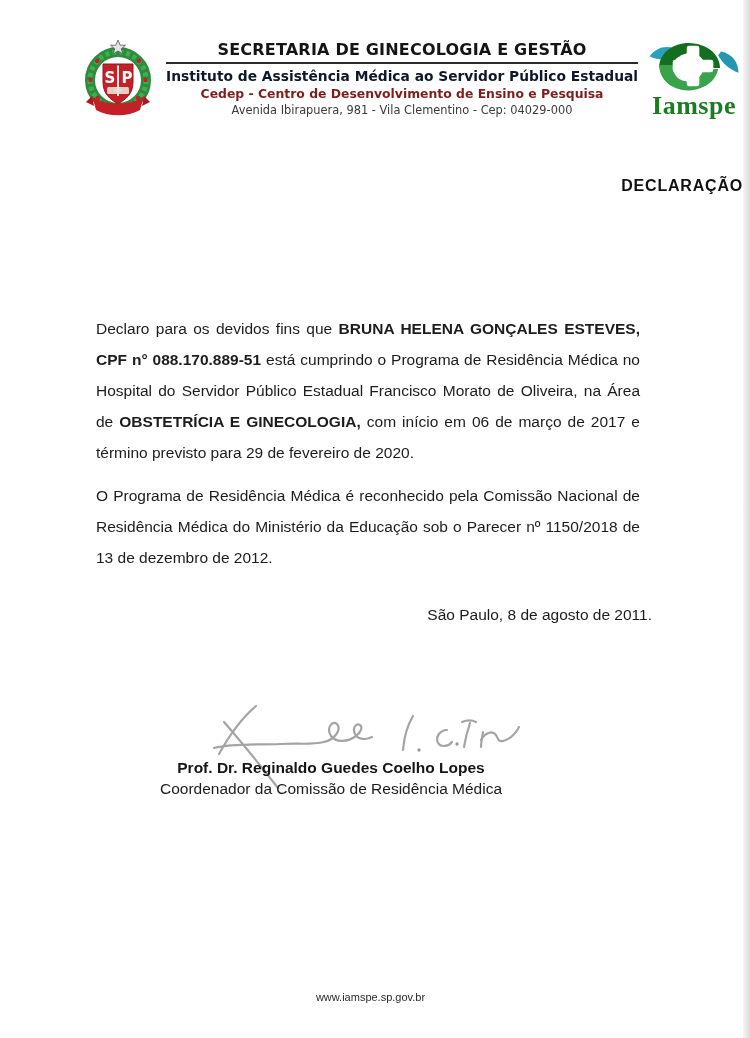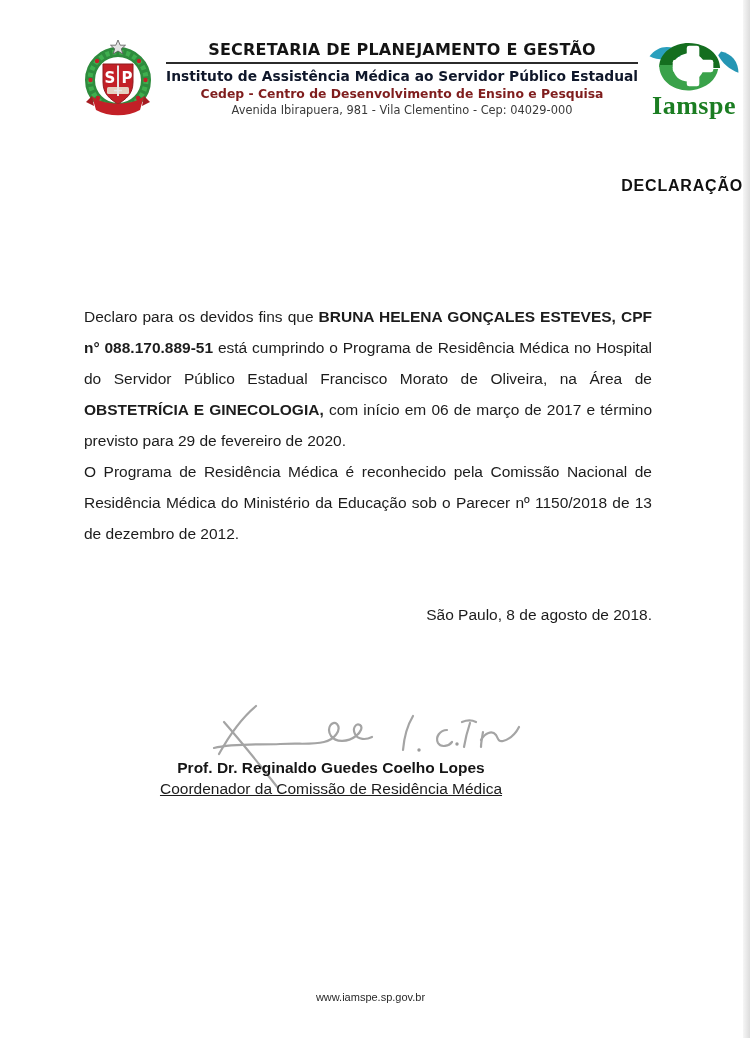--- a/index.html
+++ b/index.html
@@ -20,30 +20,30 @@
   .brand{flex:0 0 100px;width:100px;text-align:center;}
   .brand-mark{width:96px;height:58px;display:block;margin:0 auto;}
   .brand-word{font-family:"Liberation Serif",serif;font-weight:bold;font-size:26px;
               color:#1b7d22;line-height:1;margin-top:-2px;letter-spacing:.5px;}
   
   .doc-title{position:absolute;top:177px;left:0;width:743px;text-align:right;
              font-size:16px;font-weight:bold;letter-spacing:.8px;color:#111;}
   
   .body-text{position:absolute;top:301px;left:84px;width:568px;
              font-size:15.5px;line-height:31px;text-align:justify;color:#1c1c1c;}
-  .body-text p{margin:0;}
+  .body-text p{margin:12px;}
   .b{font-weight:bold;}
   
   .date-line{position:absolute;top:606px;left:84px;width:568px;text-align:right;
              font-size:15.5px;color:#1c1c1c;}
   
   .sig-svg{position:absolute;top:694px;left:200px;width:324px;height:96px;pointer-events:none;}
   .sig-block{position:absolute;top:757px;left:0;width:662px;text-align:center;line-height:21px;}
   .sig-name{font-size:15.5px;font-weight:bold;color:#151515;}
-  .sig-role{font-size:15.5px;color:#1c1c1c;text-decoration:underline;}
+  .sig-role{font-size:15.5px;color:#1c1c1c;}
   
   .footer{position:absolute;top:991px;left:0;width:741px;text-align:center;
           font-size:11px;color:#2a2a2a;}
 </style>
 </head>
 <body>
 
 <div class="page">
 
   <div class="header">
@@ -65,21 +65,21 @@
       <line x1="42" y1="27.5" x2="42" y2="58" stroke="#e6e6e6" stroke-width="2"></line>
       <line x1="38" y1="52.5" x2="46" y2="52.5" stroke="#e6e6e6" stroke-width="1.5"></line>
       <text x="34" y="45" font-family="DejaVu Sans, sans-serif" font-size="15" font-weight="bold" fill="#ffffff" text-anchor="middle">S</text>
       <text x="51" y="45" font-family="DejaVu Sans, sans-serif" font-size="15" font-weight="bold" fill="#ffffff" text-anchor="middle">P</text>
       <path d="M 16 58 C 26 68 58 68 68 58 L 64 72 C 52 79 32 79 20 72 Z" fill="#c32027"></path>
       <path d="M 16 58 L 10 64 L 18 68 Z" fill="#a61b21"></path>
       <path d="M 68 58 L 74 64 L 66 68 Z" fill="#a61b21"></path>
     </svg>
 
     <div class="head-center">
-      <div class="head-title">SECRETARIA DE PLANEJAMENTO E GESTÃO</div>
+      <div class="head-title">SECRETARIA DE GINECOLOGIA E GESTÃO</div>
       <hr class="head-rule">
       <div class="head-line2">Instituto de Assistência Médica ao Servidor Público Estadual</div>
       <div class="head-line3">Cedep - Centro de Desenvolvimento de Ensino e Pesquisa</div>
       <div class="head-line4">Avenida Ibirapuera, 981 - Vila Clementino - Cep: 04029-000</div>
     </div>
 
     <div class="brand">
       <svg class="brand-mark" viewBox="0 0 96 60" aria-hidden="true">
         <path d="M 34 16 C 24 7 10 9 2 20 C 11 25 25 24 34 20 Z" fill="#2aa0bd"></path>
         <path d="M 76 15 C 87 17 94 26 94 37 C 85 34 77 27 73 19 Z" fill="#2596b4"></path>
@@ -92,21 +92,21 @@
     </div>
   </div>
 
   <div class="doc-title">DECLARAÇÃO</div>
 
   <div class="body-text">
     <p><span>Declaro para os devidos fins que </span><span class="b">BRUNA HELENA GONÇALES ESTEVES, CPF n° 088.170.889-51</span><span> está cumprindo o Programa de Residência Médica no Hospital do Servidor Público Estadual Francisco Morato de Oliveira, na Área de </span><span class="b">OBSTETRÍCIA E GINECOLOGIA,</span><span> com início em 06 de março de 2017 e término previsto para 29 de fevereiro de 2020.</span></p>
     <p>O Programa de Residência Médica é reconhecido pela Comissão Nacional de Residência Médica do Ministério da Educação sob o Parecer nº 1150/2018 de 13 de dezembro de 2012.</p>
   </div>
 
-  <div class="date-line">São Paulo, 8 de agosto de 2018.</div>
+  <div class="date-line">São Paulo, 8 de agosto de 2011.</div>
 
   <svg class="sig-svg" viewBox="0 0 324 96" aria-hidden="true">
     <g fill="none" stroke="#9b9b9b" stroke-width="2.2" stroke-linecap="round" opacity="0.9">
       <path d="M 56 12 C 44 22 30 40 19 60"></path>
       <path d="M 24 28 C 38 44 56 66 78 94"></path>
       <path d="M 14 54 C 34 49 58 51 80 50 C 100 49 112 51 124 48 C 134 46 142 36 137 30 C 132 26 126 34 131 42 C 136 49 148 48 156 42 C 161 38 163 33 160 31 C 156 29 152 34 155 40 C 158 46 166 46 172 43"></path>
       <path d="M 213 22 C 207 32 204 44 203 56"></path>
       <path d="M 247 36 C 240 36 235 43 238 49 C 241 54 249 52 252 48"></path>
       <path d="M 262 28 C 267 26 272 26 276 28"></path>
       <path d="M 270 29 C 267 38 265 47 264 53"></path>

